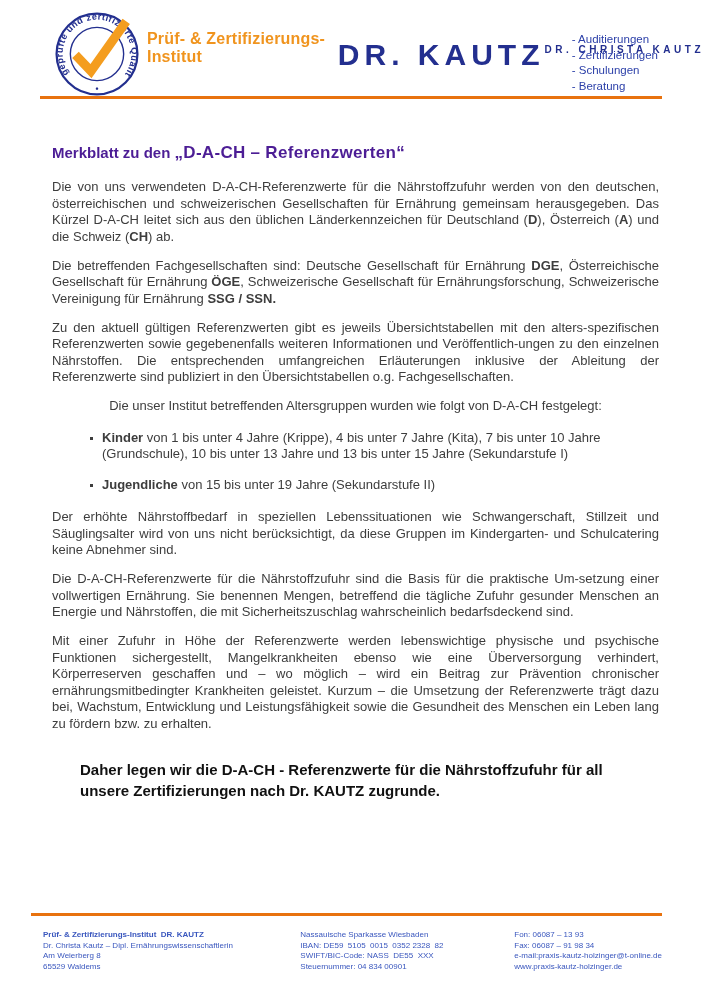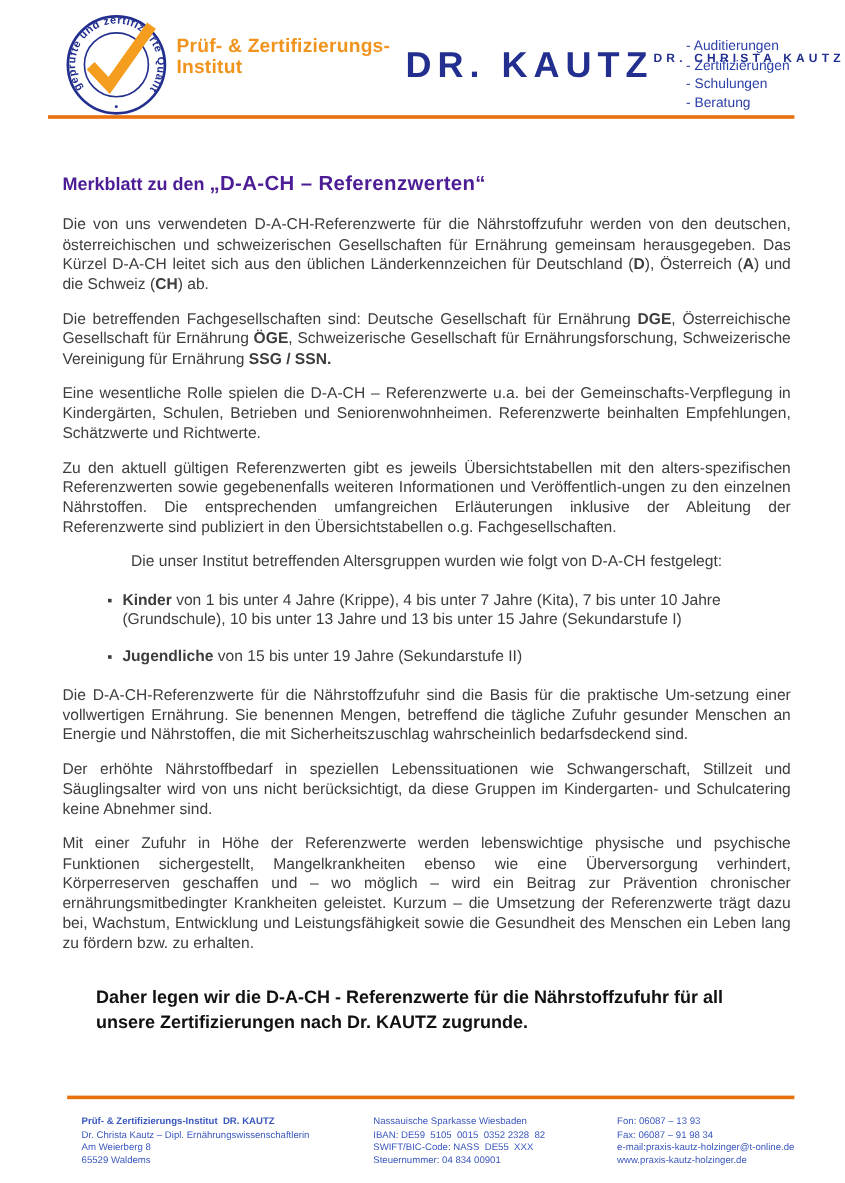--- a/index.html
+++ b/index.html
@@ -33,21 +33,21 @@
   .doc-title .t1{font-size:15px;font-weight:700;}
   .doc-title .t2{font-size:17px;font-weight:800;letter-spacing:.3px;}
   p.body{font-size:13px;line-height:16.5px;color:var(--body);text-align:justify;margin:0 0 12.5px 0;}
   p.intro{text-align:center;}
   ul.groups{list-style:none;margin:15px 0 16px 36px;}
   ul.groups li{position:relative;padding-left:14px;font-size:13px;line-height:16.5px;color:var(--body);margin-bottom:14px;}
   ul.groups li .bullet{position:absolute;left:2px;top:7px;width:3px;height:3px;background:var(--body);}
   .closing{margin-top:27px;padding:0 28px;text-align:left;font-size:15px;line-height:21px;font-weight:700;color:#111;}
 
   
-  .footer{position:absolute;left:56px;right:42px;top:913px;}
+  .footer{position:absolute;left:31px;right:42px;top:913px;}
   .footer-rule{height:3px;background:var(--rule);}
   .cols{display:flex;margin-top:14px;padding-left:12px;font-size:8px;line-height:10.5px;color:var(--footer);}
   .cols .line{white-space:pre;}
   .c1{width:260px;}
   .c2{width:196px;}
   .c3{flex:1;text-align:left;margin-left:20px;}
   .bold{font-weight:700;}
 </style>
 </head>
 <body>
@@ -85,31 +85,30 @@
     <div class="rule"></div>
   </div>
 
   <div class="main">
     <h1 class="doc-title">
       <span class="t1">Merkblatt zu den </span><span class="t2">„D-A-CH – Referenzwerten“</span>
     </h1>
 
     <p class="body"><span>Die von uns verwendeten D-A-CH-Referenzwerte für die Nährstoffzufuhr werden von den deutschen, österreichischen und schweizerischen Gesellschaften für Ernährung gemeinsam herausgegeben. Das Kürzel D-A-CH leitet sich aus den üblichen Länderkennzeichen für Deutschland (</span><span style="font-weight: bold;">D</span><span>), Österreich (</span><span style="font-weight: bold;">A</span><span>) und die Schweiz (</span><span style="font-weight: bold;">CH</span><span>) ab.</span></p>
     <p class="body"><span>Die betreffenden Fachgesellschaften sind: Deutsche Gesellschaft für Ernährung </span><span style="font-weight: bold;">DGE</span><span>, Österreichische Gesellschaft für Ernährung </span><span style="font-weight: bold;">ÖGE</span><span>, Schweizerische Gesellschaft für Ernährungsforschung, Schweizerische Vereinigung für Ernährung </span><span style="font-weight: bold;">SSG / SSN.</span></p>
-    <p class="body"><span>Eine wesentliche Rolle spielen die D-A-CH – Referenzwerte u.a. bei der Gemeinschafts-Verpflegung in Kindergärten, Schulen, Betrieben und Seniorenwohnheimen. Referenzwerte beinhalten Empfehlungen, Schätzwerte und Richtwerte.</span></p>
     <p class="body"><span>Zu den aktuell gültigen Referenzwerten gibt es jeweils Übersichtstabellen mit den alters-spezifischen Referenzwerten sowie gegebenenfalls weiteren Informationen und Veröffentlich-ungen zu den einzelnen Nährstoffen. Die entsprechenden umfangreichen Erläuterungen inklusive der Ableitung der Referenzwerte sind publiziert in den Übersichtstabellen o.g. Fachgesellschaften.</span></p>
     <p class="body intro"><span>Die unser Institut betreffenden Altersgruppen wurden wie folgt von D-A-CH festgelegt:</span></p>
 
     <ul class="groups">
       <li><span class="bullet"></span><span><span style="font-weight: bold;">Kinder</span><span> von 1 bis unter 4 Jahre (Krippe), 4 bis unter 7 Jahre (Kita), 7 bis unter 10 Jahre (Grundschule), 10 bis unter 13 Jahre und 13 bis unter 15 Jahre (Sekundarstufe I)</span></span></li>
       <li><span class="bullet"></span><span><span style="font-weight: bold;">Jugendliche</span><span> von 15 bis unter 19 Jahre (Sekundarstufe II)</span></span></li>
     </ul>
 
+    <p class="body"><span>Der erhöhte Nährstoffbedarf in speziellen Lebenssituationen wie Schwangerschaft, Stillzeit und Säuglingsalter wird von uns nicht berücksichtigt, da diese Gruppen im Kindergarten- und Schulcatering keine Abnehmer sind.</span></p>
     <p class="body"><span>Die D-A-CH-Referenzwerte für die Nährstoffzufuhr sind die Basis für die praktische Um-setzung einer vollwertigen Ernährung. Sie benennen Mengen, betreffend die tägliche Zufuhr gesunder Menschen an Energie und Nährstoffen, die mit Sicherheitszuschlag wahrscheinlich bedarfsdeckend sind.</span></p>
-    <p class="body"><span>Der erhöhte Nährstoffbedarf in speziellen Lebenssituationen wie Schwangerschaft, Stillzeit und Säuglingsalter wird von uns nicht berücksichtigt, da diese Gruppen im Kindergarten- und Schulcatering keine Abnehmer sind.</span></p>
     <p class="body"><span>Mit einer Zufuhr in Höhe der Referenzwerte werden lebenswichtige physische und psychische Funktionen sichergestellt, Mangelkrankheiten ebenso wie eine Überversorgung verhindert, Körperreserven geschaffen und – wo möglich – wird ein Beitrag zur Prävention chronischer ernährungsmitbedingter Krankheiten geleistet. Kurzum – die Umsetzung der Referenzwerte trägt dazu bei, Wachstum, Entwicklung und Leistungsfähigkeit sowie die Gesundheit des Menschen ein Leben lang zu fördern bzw. zu erhalten.</span></p>
 
     <div class="closing">Daher legen wir die D-A-CH - Referenzwerte für die Nährstoffzufuhr für all unsere Zertifizierungen nach Dr. KAUTZ zugrunde.</div>
   </div>
 
   <div class="footer">
     <div class="footer-rule"></div>
     <div class="cols">
       <div class="c1">
         <div class="line bold">Prüf- &amp; Zertifizierungs-Institut  DR. KAUTZ</div>

